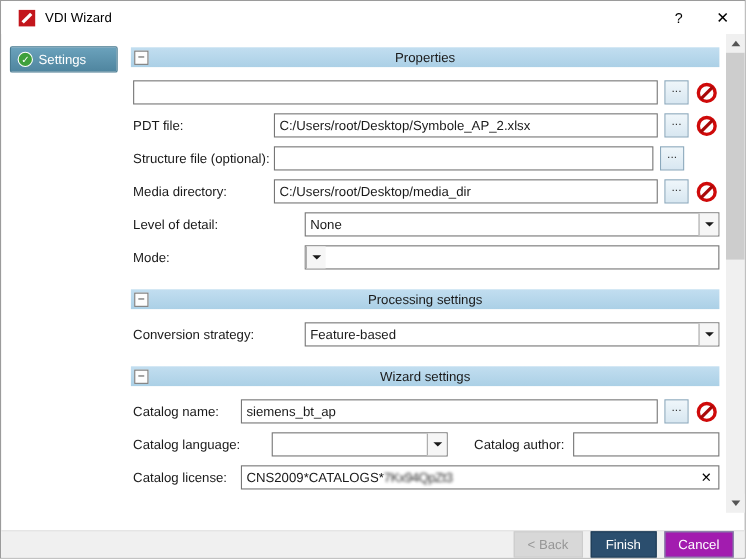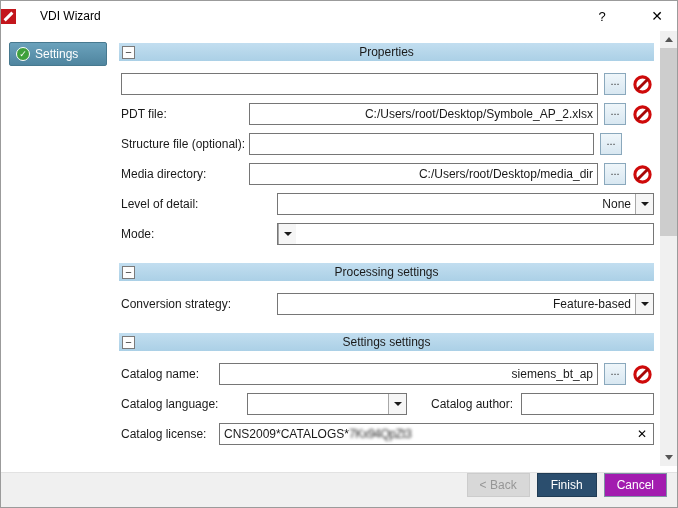--- a/index.html
+++ b/index.html
@@ -3,21 +3,21 @@
 <meta charset="utf-8">
 <style>
   * { box-sizing: border-box; margin: 0; padding: 0; }
   html,body { background:#fff; }
   body { font-family: "Liberation Sans", sans-serif; font-size: 12px; color:#1a1a1a; }
 
   .window { position: relative; width: 678px; height: 508px; background:#fff;
             border:1px solid #9b9b9b; overflow:hidden; }
 
   
-  .titlebar { height:30px; display:flex; align-items:center; padding-left:0; background:#fff;gap:15px; }
+  .titlebar { height:30px; display:flex; align-items:center; padding-left:16px; background:#fff; }
   .app-icon { width:15px; height:15px; background:#c3161c; position:relative; flex:0 0 auto; }
   .app-icon::after { content:""; position:absolute; left:2px; top:6px; width:11px; height:3px;
                      background:#fff; transform:rotate(-45deg); }
   .win-title { margin-left:9px; flex:1; font-size:12px; color:#000; }
   .tb-btn { width:40px; height:30px; display:flex; align-items:center; justify-content:center;
             font-size:13px; color:#000; cursor:pointer; background:transparent; border:none; }
   .tb-close { font-size:14px; }
 
   
   .dlg-body { position:absolute; top:30px; left:0; right:0; bottom:41px; display:flex; }
@@ -42,21 +42,21 @@
 
   
   .row { display:flex; align-items:center; margin:0 0 8px 2px; height:22px; }
   .lbl { white-space:nowrap; color:#1a1a1a; }
   .w1 { width:128px; flex:0 0 auto; }
   .w2 { width:98px; flex:0 0 auto; }
   .w3 { width:90px; flex:0 0 auto; margin-left:24px; }
 
   .ti { height:22px; border:1px solid #767676; background:#fff; font-family:"Liberation Sans",sans-serif;
         font-size:12px; padding:0 4px; color:#1a1a1a; }
-  .grow { flex:1; min-width:0;text-align:right; }
+  .grow { flex:1; min-width:0; }
 
   .browse { width:22px; height:22px; margin-left:6px; flex:0 0 auto; cursor:pointer;
             background:linear-gradient(#eff6fa,#d8e7f1); border:1px solid #8aa8bc;
             color:#333; font-size:11px; line-height:8px; padding:0 0 6px 0; }
   .nobtn { width:24px; height:22px; margin-left:4px; flex:0 0 auto; background:transparent;
            border:none; padding:0; display:flex; align-items:center; justify-content:center; cursor:pointer; }
   .spacer24 { width:28px; height:22px; margin-left:4px; flex:0 0 auto; }
 
   .dropdown { height:22px; border:1px solid #767676; background:#fff; display:flex; align-items:stretch; cursor:pointer;margin-left:28px; }
   .dd-value { flex:1; min-width:0; padding:3px 4px 0 4px; white-space:nowrap; overflow:hidden; }
@@ -77,21 +77,21 @@
   .sb-btn { position:absolute; left:0; width:17px; height:17px; display:flex; align-items:center;
             justify-content:center; cursor:pointer; background:#f0f0f0; border:none; padding:0; }
   .sb-up { top:0; } .sb-down { bottom:0; }
   .tri-up-s { width:0; height:0; border-left:4px solid transparent; border-right:4px solid transparent;
               border-bottom:5px solid #555; }
   .tri-down-s { width:0; height:0; border-left:4px solid transparent; border-right:4px solid transparent;
                 border-top:5px solid #555; }
   .sb-thumb { position:absolute; left:0; top:17px; width:17px; height:188px; background:#cdcdcd; cursor:pointer; }
 
   
-  .footer { position:absolute; left:0; right:0; bottom:0; height:35px; background:#f0f0f0;
+  .footer { position:absolute; left:0; right:0; bottom:0; height:25px; background:#f0f0f0;
             border-top:1px solid #e2e2e2; display:flex; align-items:flex-start; justify-content:flex-end;
             gap:7px; padding-right:10px; }
   .btn { height:24px; min-width:60px; padding:0 12px; font-family:"Liberation Sans",sans-serif;
          font-size:12px; cursor:pointer; }
   .btn-back { background:#d8d8d8; color:#969696; border:1px solid #cccccc; }
   .btn-finish { background:#2b4e6e; color:#fff; border:1px solid #203c55; }
   .btn-cancel { background:#a21caf; color:#fff; border:1px solid #7d93a3; }
 
   .no-icon-svg { display:block; }
 </style>
@@ -193,21 +193,21 @@
         <span class="lbl w1">Conversion strategy:</span>
         <div class="dropdown grow">
           <span class="dd-value">Feature-based</span>
           <span class="dd-arrow">
               <i class="tri-down"></i>
             </span>
         </div>
       </div>
 
       <div class="section-header" style="margin-top:18px;">
-        <span class="section-title">Settings settings</span>
+        <span class="section-title">Wizard settings</span>
         <button class="collapse-box">−</button>
       </div>
 
       <div class="row">
         <span class="lbl w2">Catalog name:</span>
         <input class="ti grow" type="text" value="siemens_bt_ap" style="">
         <button class="browse">...</button>
         <button class="nobtn">
           <svg class="no-icon-svg" width="21" height="21" viewBox="0 0 22 22">
               <circle cx="11" cy="11" r="8" fill="none" stroke="#cf0a0a" stroke-width="3.2"></circle>

